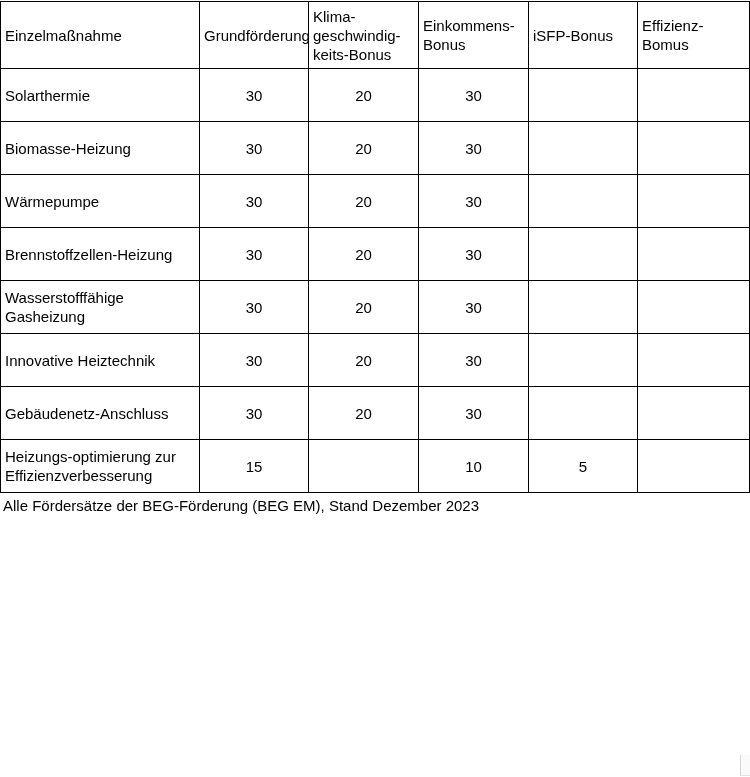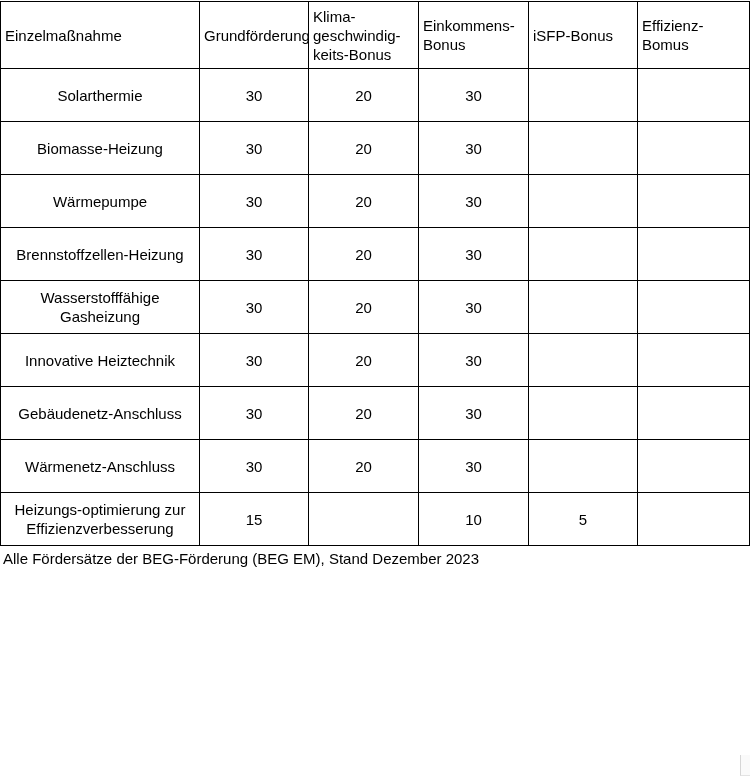--- a/index.html
+++ b/index.html
@@ -35,21 +35,21 @@
   }
   .foerder-table th {
     height: 62px;
     text-align: left;
     white-space: pre-wrap;
   }
   .foerder-table td {
     height: 48px;
   }
   .foerder-table td.label-cell {
-    text-align: center;
+    text-align: left;
     white-space: pre-wrap;
   }
   .foerder-table td.num {
     text-align: center;
   }
   .caption {
     font-size: 15px;
     line-height: 19px;
     padding: 3px 0 0 3px;
     color: #000000;
@@ -144,28 +144,20 @@
   </tr>
         <tr>
     <td class="label-cell">Gebäudenetz-Anschluss</td>
     <td class="num">30</td>
     <td class="num">20</td>
     <td class="num">30</td>
     <td class="num"></td>
     <td class="num"></td>
   </tr>
         <tr>
-    <td class="label-cell">Wärmenetz-Anschluss</td>
-    <td class="num">30</td>
-    <td class="num">20</td>
-    <td class="num">30</td>
-    <td class="num"></td>
-    <td class="num"></td>
-  </tr>
-        <tr>
     <td class="label-cell">Heizungs-optimierung zur
 Effizienzverbesserung</td>
     <td class="num">15</td>
     <td class="num"></td>
     <td class="num">10</td>
     <td class="num">5</td>
     <td class="num"></td>
   </tr>
       </tbody>
   </table>

